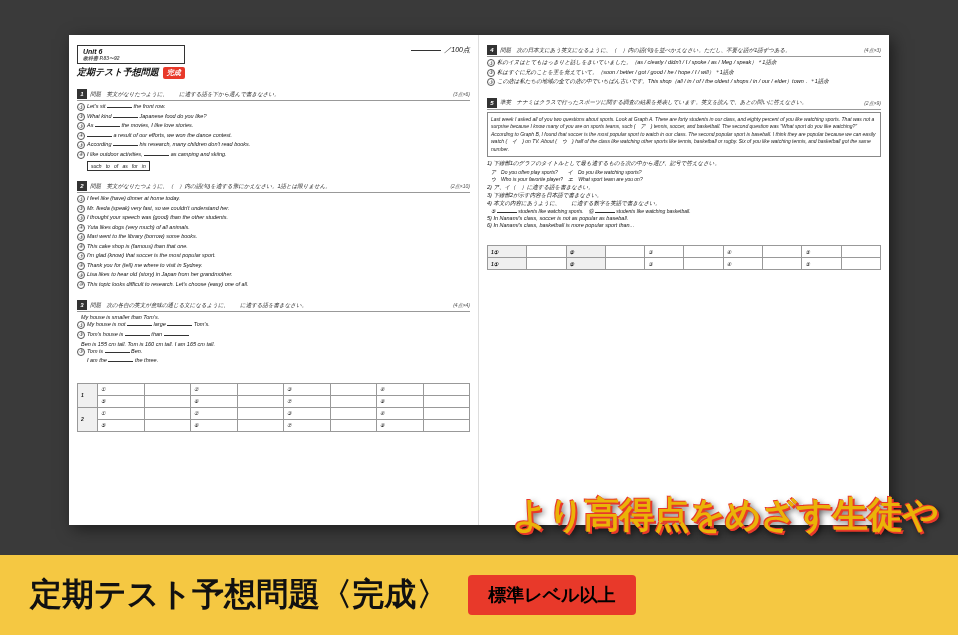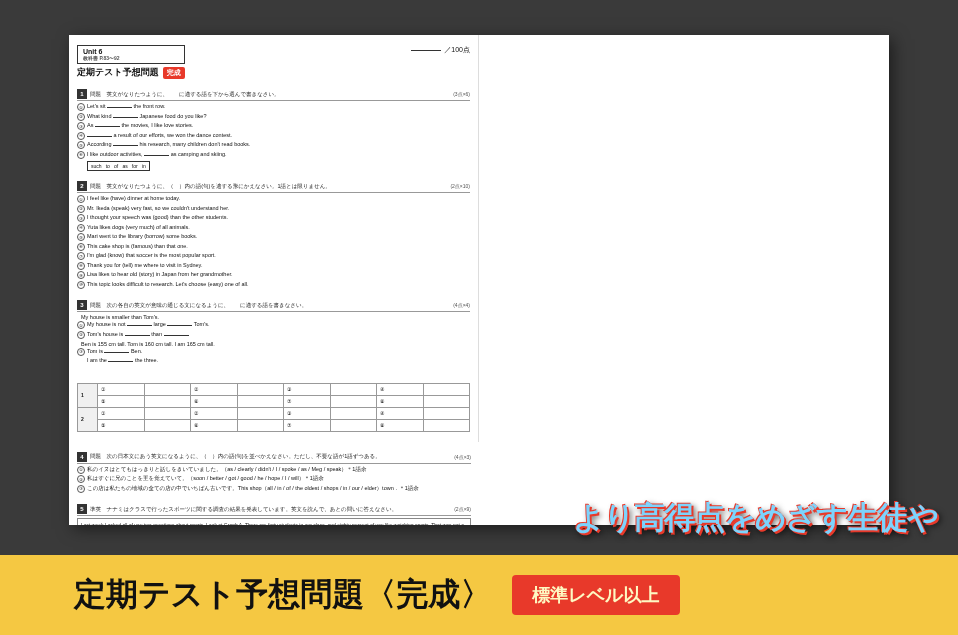--- a/index.html
+++ b/index.html
@@ -31,25 +31,26 @@
       padding: 15px 20px 10px;
       position: relative;
     }
 
     .document-paper {
       background: #fff;
       width: 820px;
       height: 490px;
       box-shadow: 4px 4px 15px rgba(0,0,0,0.5);
       display: flex;
-      flex-direction: column;
+      flex-direction: row;
       position: relative;
       font-size: 6px;
       color: #111;
       overflow: hidden;
+      font-style: italic;
     }
 
     
     .doc-left {
       width: 50%;
       padding: 10px 8px;
       border-right: 1px solid #ddd;
       display: flex;
       flex-direction: column;
       gap: 6px;
@@ -227,23 +228,23 @@
     
     .promo-overlay {
       position: absolute;
       right: 20px;
       bottom: 20px;
       text-align: right;
       pointer-events: none;
     }
 
     .promo-text-line1 {
-      font-size: 31px;
+      font-size: 36px;
       font-weight: 900;
-      color: #7dd3fc;
+      color: #eab308;
       text-shadow: 2px 2px 0 #e8392a, -1px -1px 0 #e8392a, 3px 3px 6px rgba(0,0,0,0.8);
       line-height: 1.1;
       font-family: 'Arial', 'Hiragino Kaku Gothic Pro', sans-serif;
       letter-spacing: -1px;
     }
 
     .promo-text-line2 {
       font-size: 36px;
       font-weight: 900;
       color: #fff;
@@ -261,26 +262,25 @@
       align-items: center;
       padding: 0 30px;
       gap: 20px;
     }
 
     .banner-main-text {
       font-size: 32px;
       font-weight: 900;
       color: #111;
       font-family: 'Arial', 'Hiragino Kaku Gothic Pro', sans-serif;
-      margin-left: 44px;
     }
 
     .banner-level-badge {
       background: #e8392a;
-      color: #fef9c3;
+      color: #000000;
       padding: 8px 20px;
       font-size: 18px;
       font-weight: bold;
       border-radius: 4px;
       white-space: nowrap;
     }
   </style>
 </head>
 <body>
 

